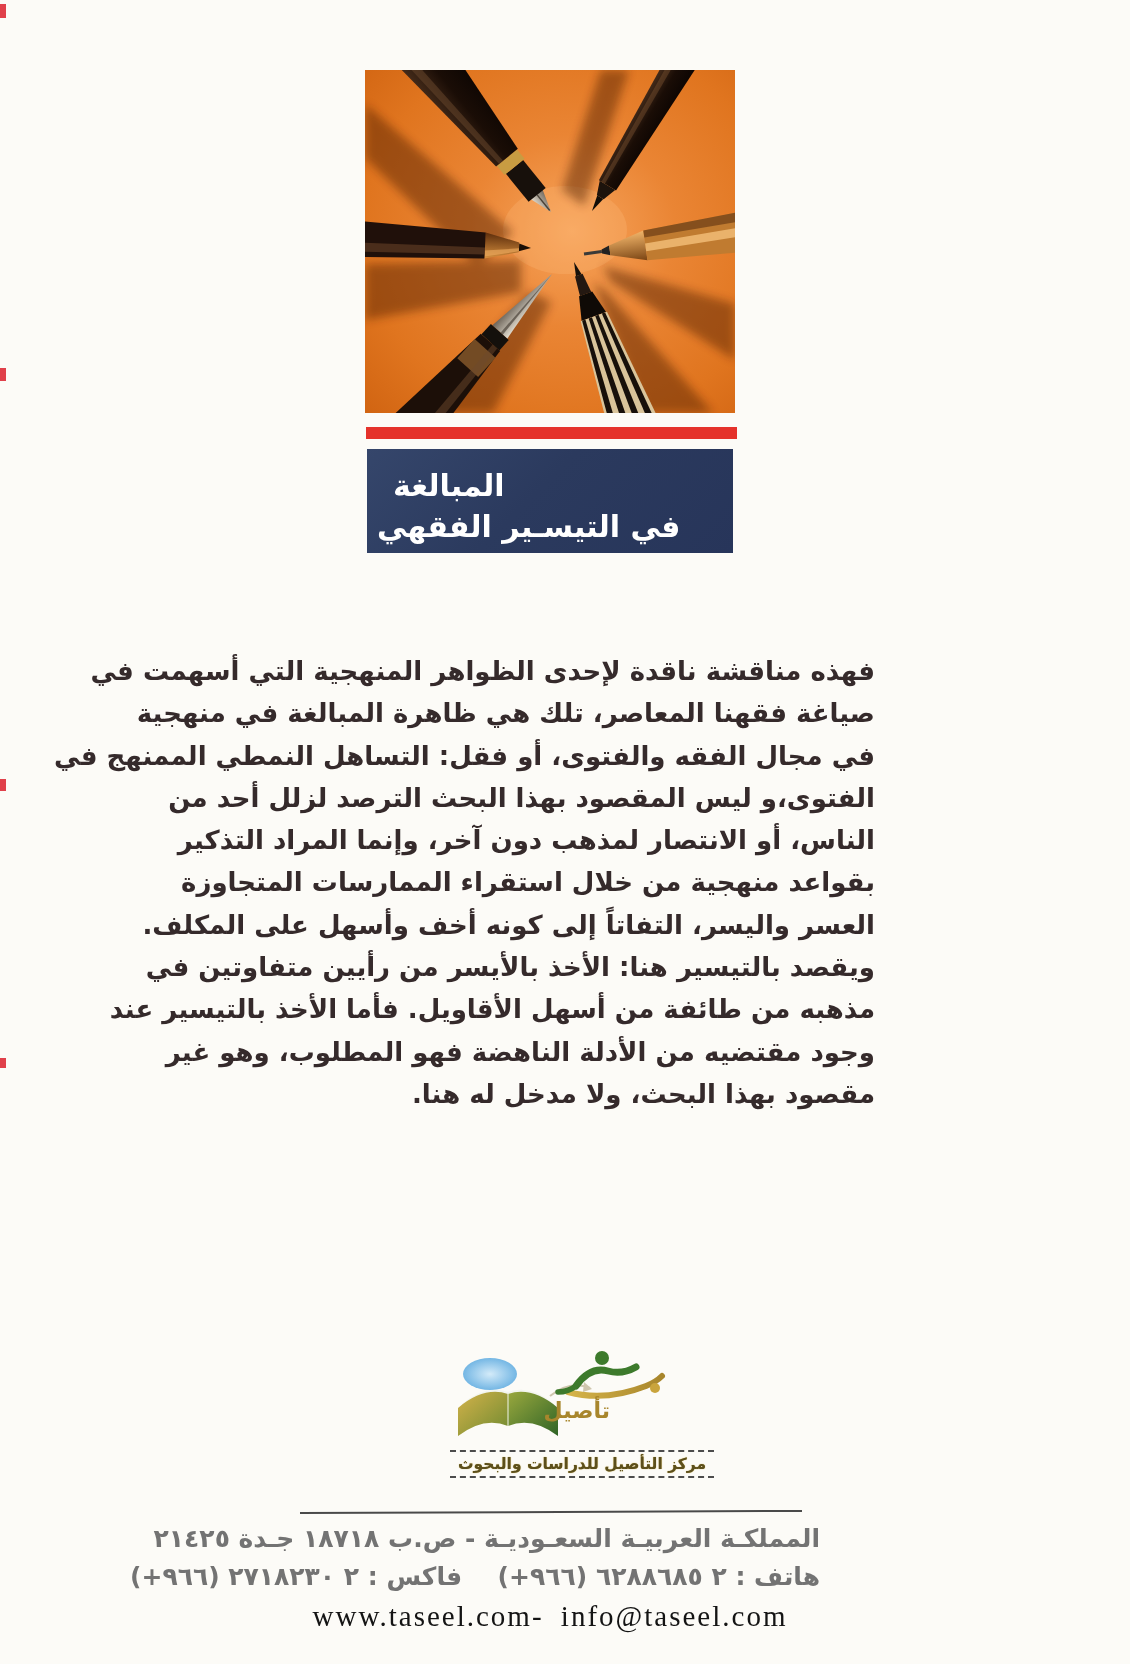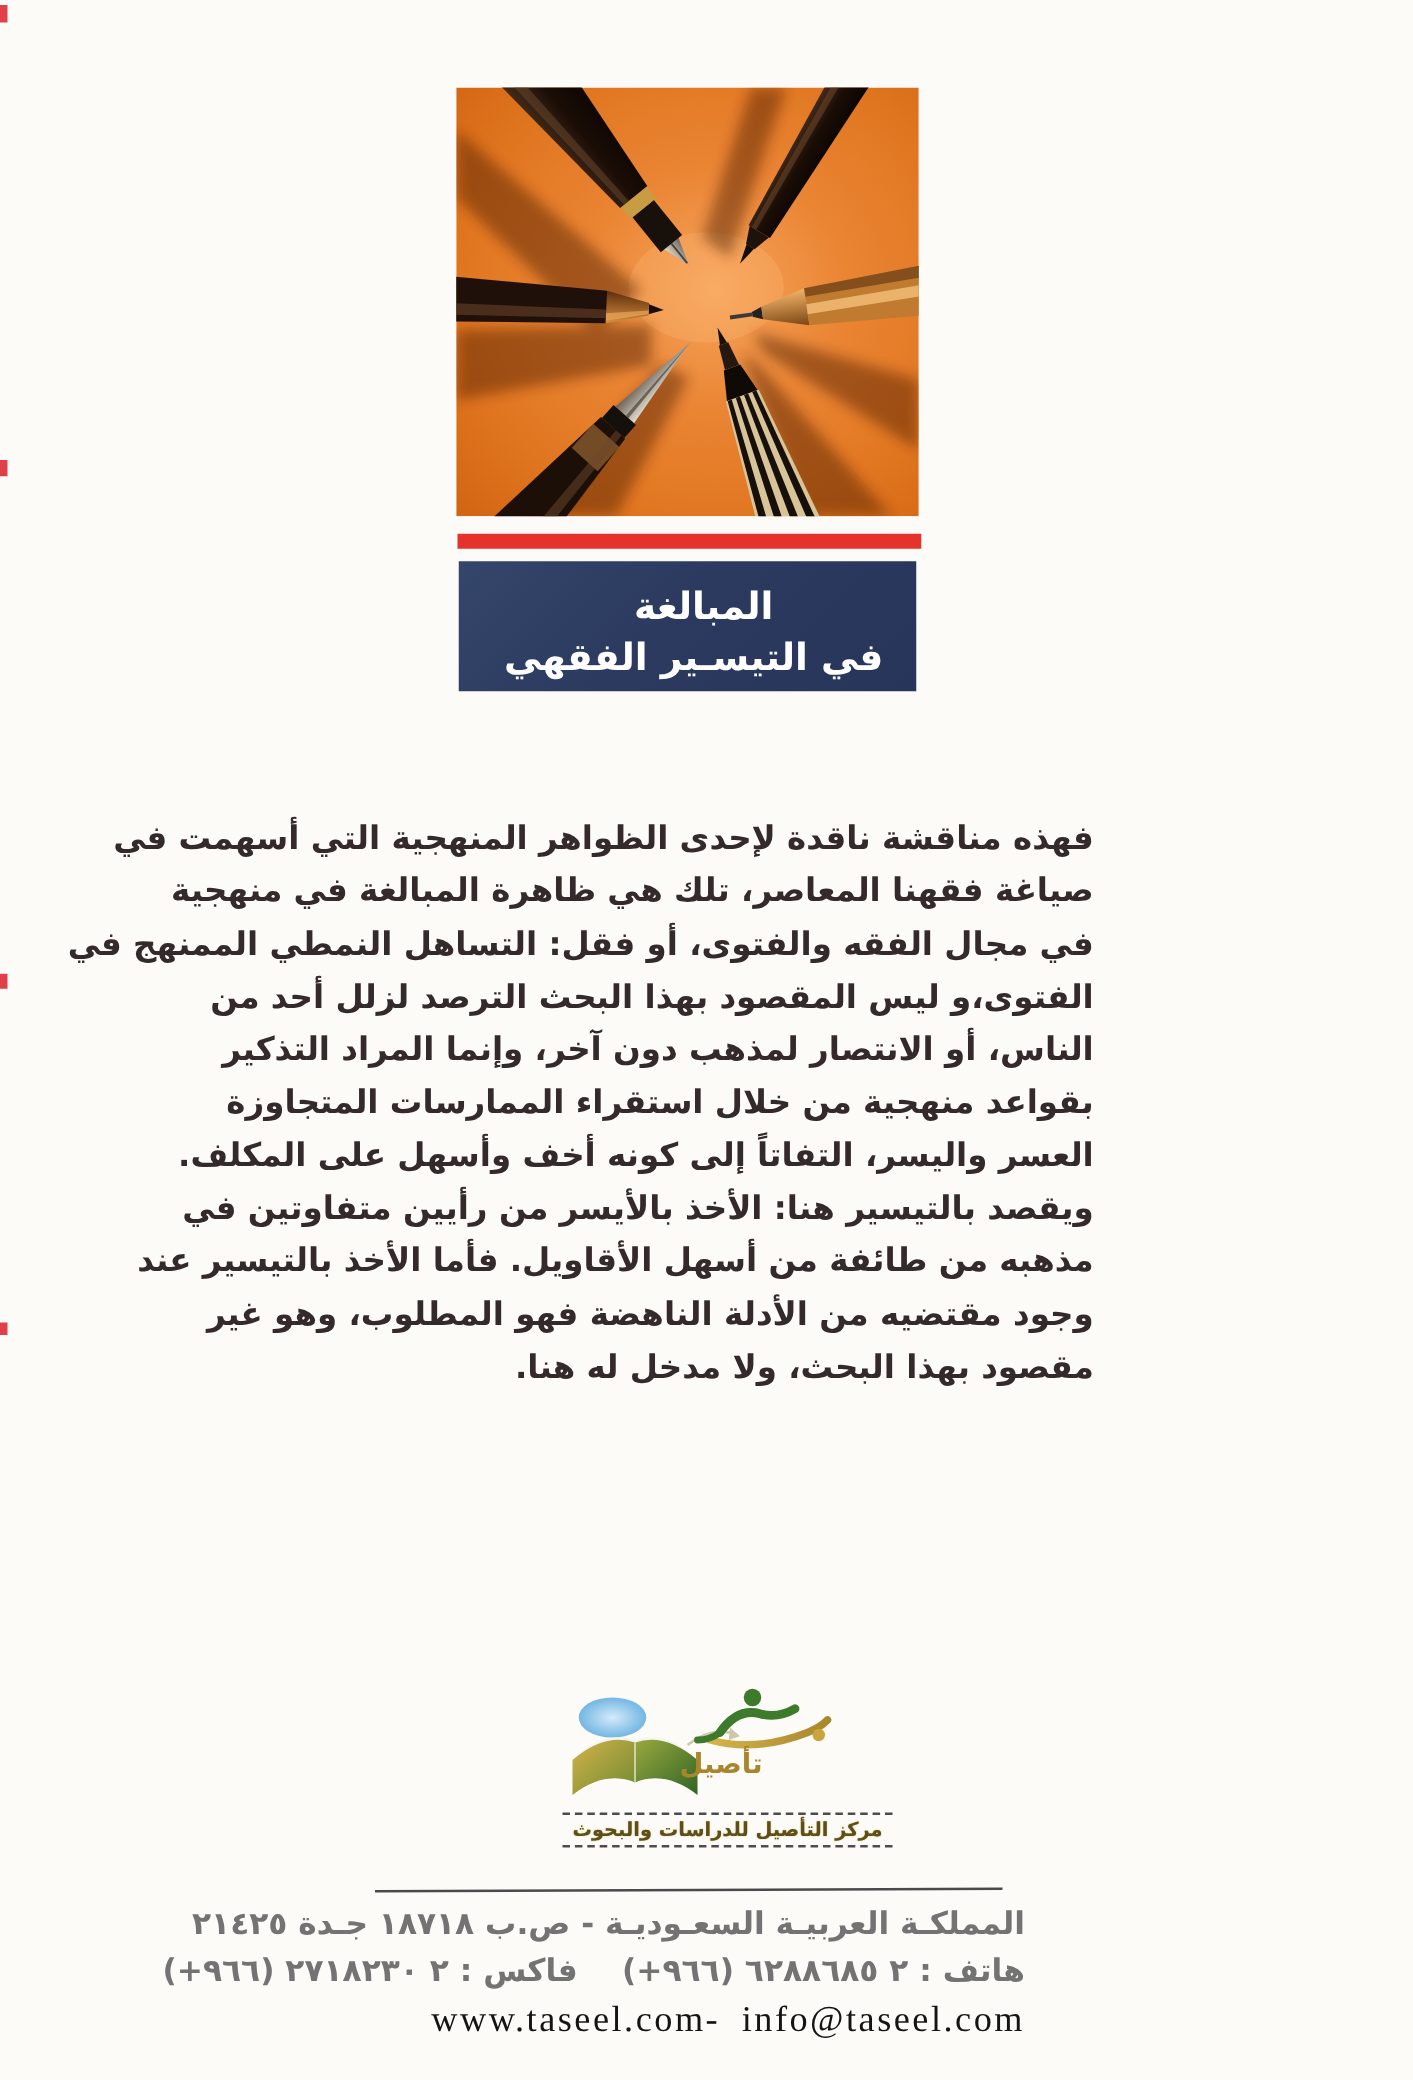--- a/index.html
+++ b/index.html
@@ -16,21 +16,21 @@
   .photo svg{display:block;}
   
   .stripe{
     position:absolute;left:366px;top:427px;width:371px;height:12px;
     background:#e5322b;
   }
   
   .banner{
     position:absolute;left:367px;top:449px;width:366px;height:104px;
     background:linear-gradient(135deg,#35466b 0%,#2b3a5e 45%,#27355a 100%);
-    color:#ffffff;text-align:center;
+    color:#ffffff;text-align:left;
     padding-top:17px;box-sizing:border-box;
   }
   .banner .t1{
     font-size:30px;font-weight:bold;line-height:40px;
     padding-left:26px;
   }
   .banner .t2{
     font-size:30px;font-weight:bold;line-height:42px;
     padding-left:10px;
   }
@@ -67,21 +67,20 @@
     direction:rtl;color:#737373;font-weight:bold;white-space:nowrap;
   }
   .address{top:1524px;font-size:25px;}
   .phones{top:1562px;font-size:25px;}
   .phones .num{display:inline-block;}
   .phones .sep{display:inline-block;width:18px;}
   .website{
     top:1600px;font-size:29px;direction:ltr;font-weight:normal;
     font-family:"Liberation Serif", serif;letter-spacing:2px;word-spacing:8px;
     color:#141414;
-    text-align:right;
   }
   
   .mark{position:absolute;left:0;width:6px;background:#e0404a;}
   .m1{top:4px;height:14px;}
   .m2{top:368px;height:13px;}
   .m3{top:779px;height:12px;}
   .m4{top:1058px;height:10px;}
 </style>
 </head>
 <body>

